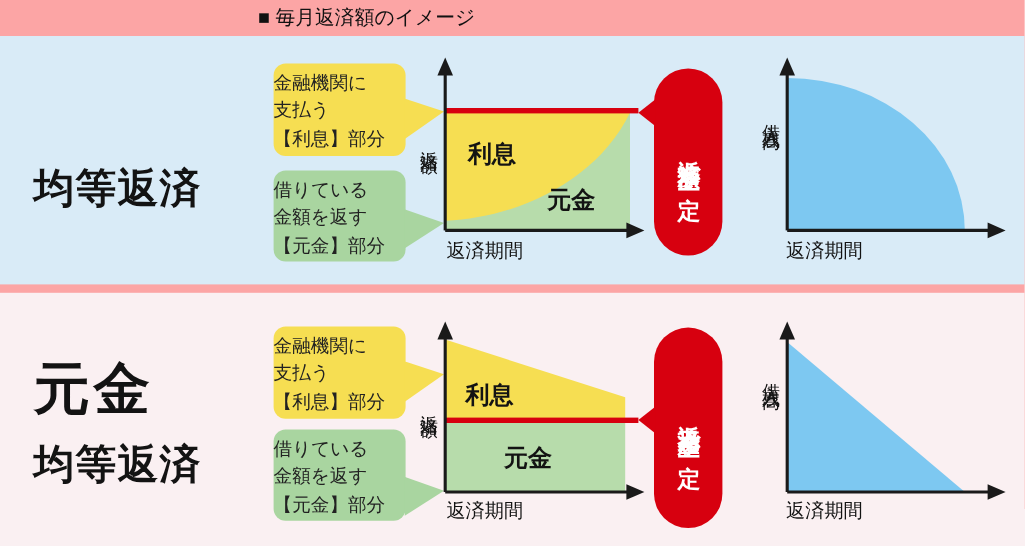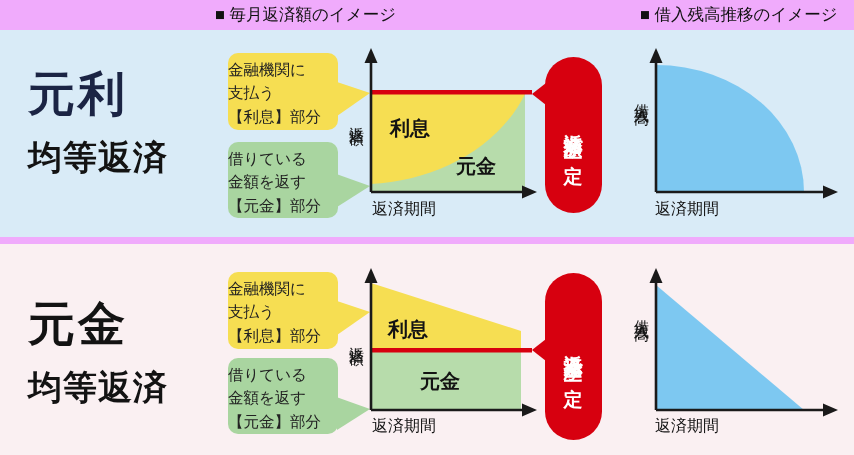--- a/index.html
+++ b/index.html
@@ -1,19 +1,19 @@
 <!DOCTYPE html>
 <html><head>
 <meta charset="utf-8">
 <style>
   * { margin:0; padding:0; box-sizing:border-box; }
   html,body { background:#fff; }
   #stage {
     position:relative; width:854px; height:455px; overflow:hidden;
-    background:#f0abfc;
+    background:#fca5a5;
     font-family:"Liberation Sans","DejaVu Sans",sans-serif;
   }
   .section-header { position:absolute; top:4px; font-size:16.5px; color:#111; white-space:nowrap; }
   .panel { position:absolute; left:0; width:854px; }
   .panel.row1 { top:30px; height:207px; background:#D9EBF7; }
   .panel.row2 { top:244px; height:211px; background:#FAF0F2; }
 
   .title-main { position:absolute; left:28px; font-size:47px; font-weight:800; letter-spacing:3px; line-height:1; white-space:nowrap; }
   .row1 .title-main { color:#1B2444; }
   .row2 .title-main { color:#131313; }
@@ -41,25 +41,23 @@
   .badge .tip { position:absolute; left:-13px; width:0; height:0;
                 border-top:11px solid transparent; border-bottom:11px solid transparent;
                 border-right:14px solid #D7000F; }
 </style>
 </head>
 <body>
 
 <div id="stage">
 
   <div class="section-header" style="left:215px;">■ 毎月返済額のイメージ</div>
-  <div class="section-header" style="left:640px;">■ 借入残高推移のイメージ</div>
 
   <div class="panel row1">
 
-    <div class="title-main" style="top:40px;">元利</div>
     <div class="title-sub" style="top:110px;">均等返済</div>
 
     <div class="callout yellow" style="top:23px;">
       <div>金融機関に</div>
       <div>支払う</div>
       <div><span class="b">【利息】</span><span>部分</span></div>
     </div>
     <div class="pointer yellow" style="top:52px;"></div>
 
     <div class="callout green" style="top:112px;">

